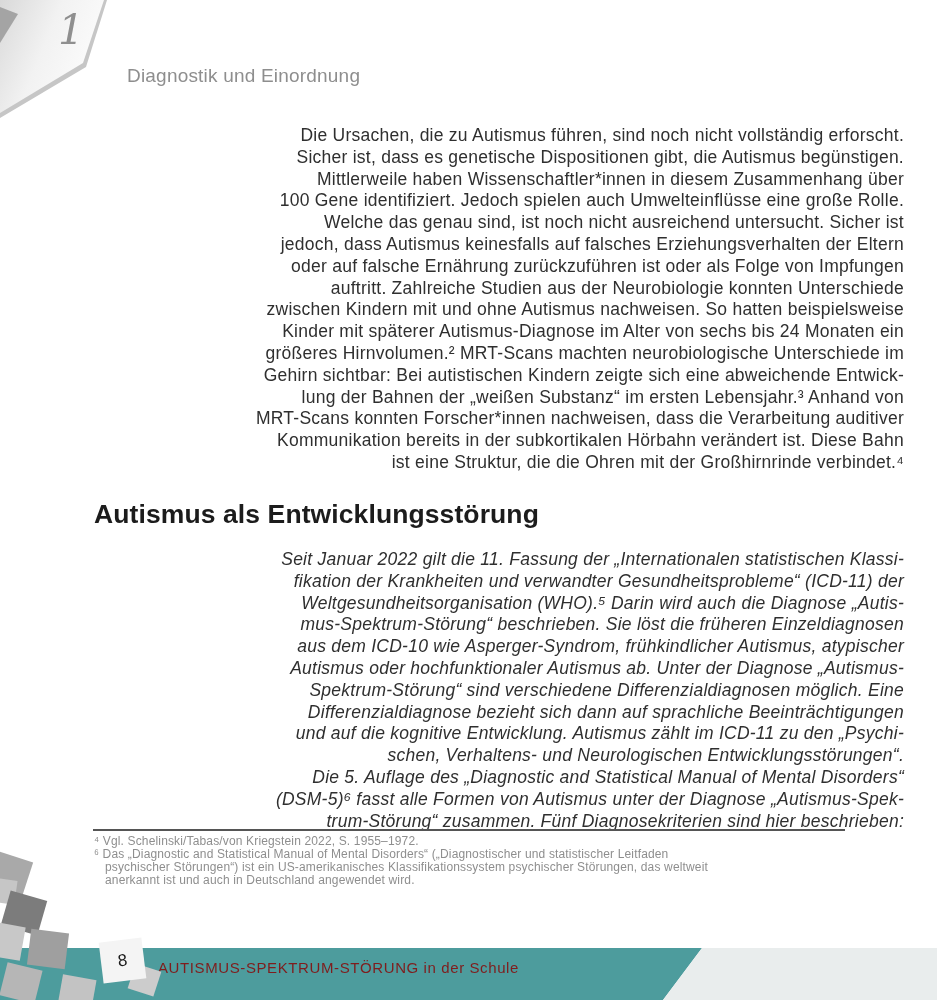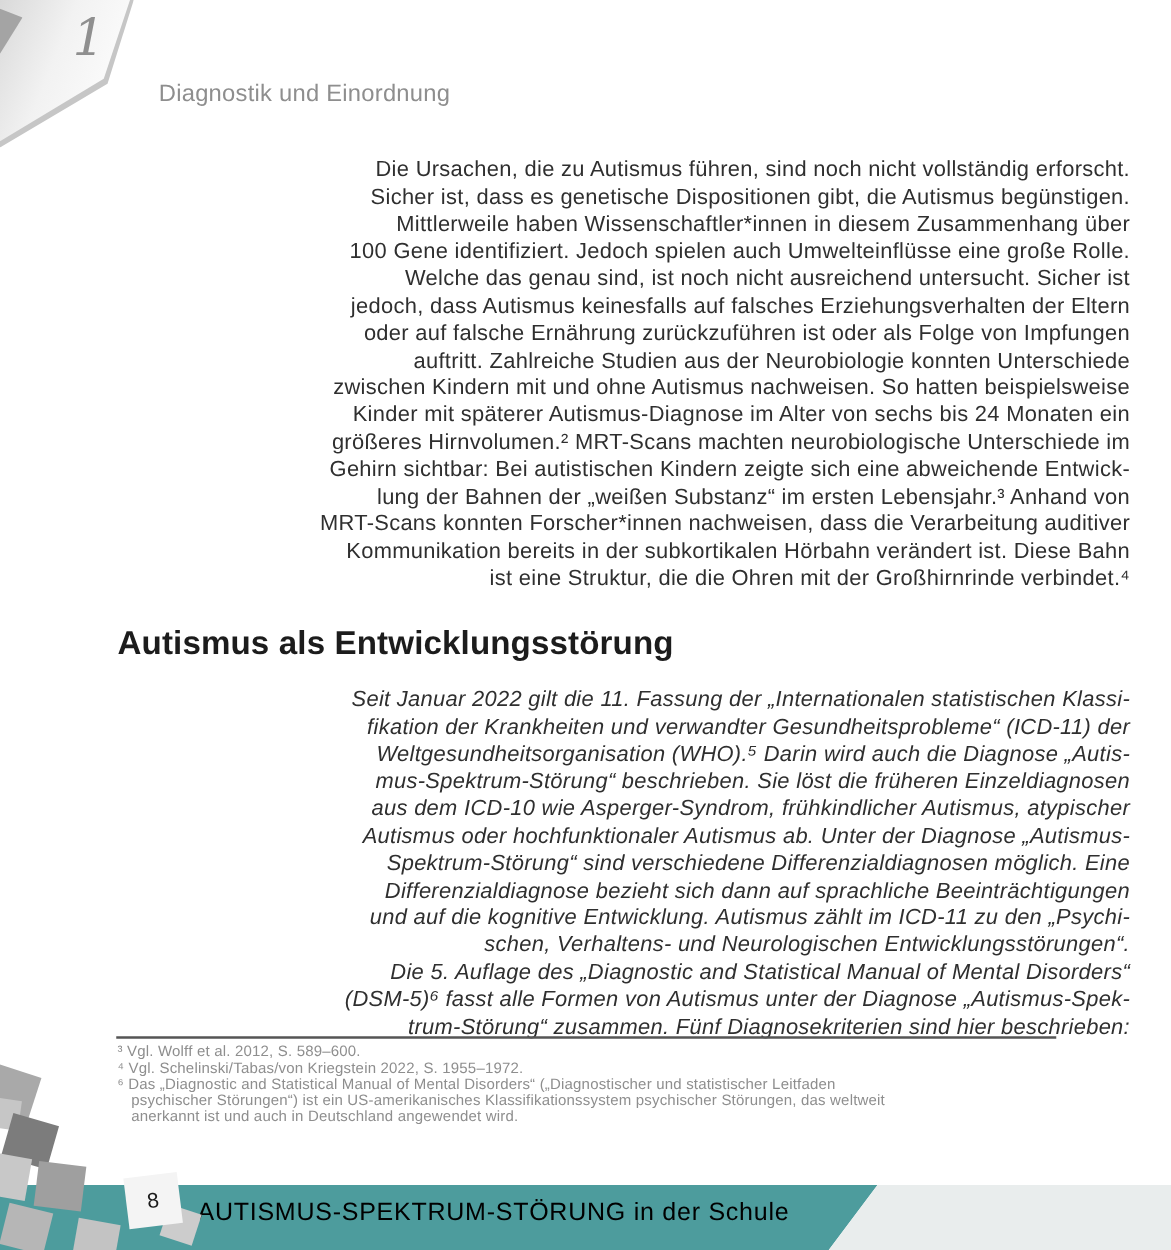--- a/index.html
+++ b/index.html
@@ -80,21 +80,21 @@
     clip-path:polygon(0px 0px,702px 0px,663px 52px,0px 52px);
     background:var(--band_accent,#4d9c9d);
   }
   .band-light{
     position:absolute;inset:0;
     clip-path:polygon(702px 0px,937px 0px,937px 52px,663px 52px);
     background:var(--band_light,#e9eded);
   }
   .footer-title{
     position:absolute;left:158px;top:11px;
-    font-size:20px;letter-spacing:0.6px;color:#000000;
+    font-size:15px;letter-spacing:0.6px;color:#7f1d1d;
   }
   .page-number-square{
     position:absolute;left:101px;top:940px;width:43px;height:41px;z-index:7;
     transform:rotate(-7deg);background:#f4f4f4;
     display:flex;align-items:center;justify-content:center;
     font-size:17px;color:#1a1a1a;
   }
 </style>
 </head>
 <body>
@@ -137,21 +137,20 @@
 Spektrum-Störung“ sind verschiedene Differenzialdiagnosen möglich. Eine
 Differenzialdiagnose bezieht sich dann auf sprachliche Beeinträchtigungen
 und auf die kognitive Entwicklung. Autismus zählt im ICD-11 zu den „Psychi-
 schen, Verhaltens- und Neurologischen Entwicklungsstörungen“.
 Die 5. Auflage des „Diagnostic and Statistical Manual of Mental Disorders“
 (DSM-5)⁶ fasst alle Formen von Autismus unter der Diagnose „Autismus-Spek-
 trum-Störung“ zusammen. Fünf Diagnosekriterien sind hier beschrieben:</div>
 
   <div class="footnote-rule"></div>
   <div class="footnotes">
-    <div class="footnote-item">³ Vgl. Wolff et al. 2012, S. 589–600.</div>
     <div class="footnote-item">⁴ Vgl. Schelinski/Tabas/von Kriegstein 2022, S. 1955–1972.</div>
     <div class="footnote-item">⁶ Das „Diagnostic and Statistical Manual of Mental Disorders“ („Diagnostischer und statistischer Leitfaden
 psychischer Störungen“) ist ein US-amerikanisches Klassifikationssystem psychischer Störungen, das weltweit
 anerkannt ist und auch in Deutschland angewendet wird.</div>
   </div>
 
   <div class="sq sq1"></div>
   <div class="sq sq2"></div>
   <div class="sq sq3"></div>
   <div class="sq sq4"></div>

